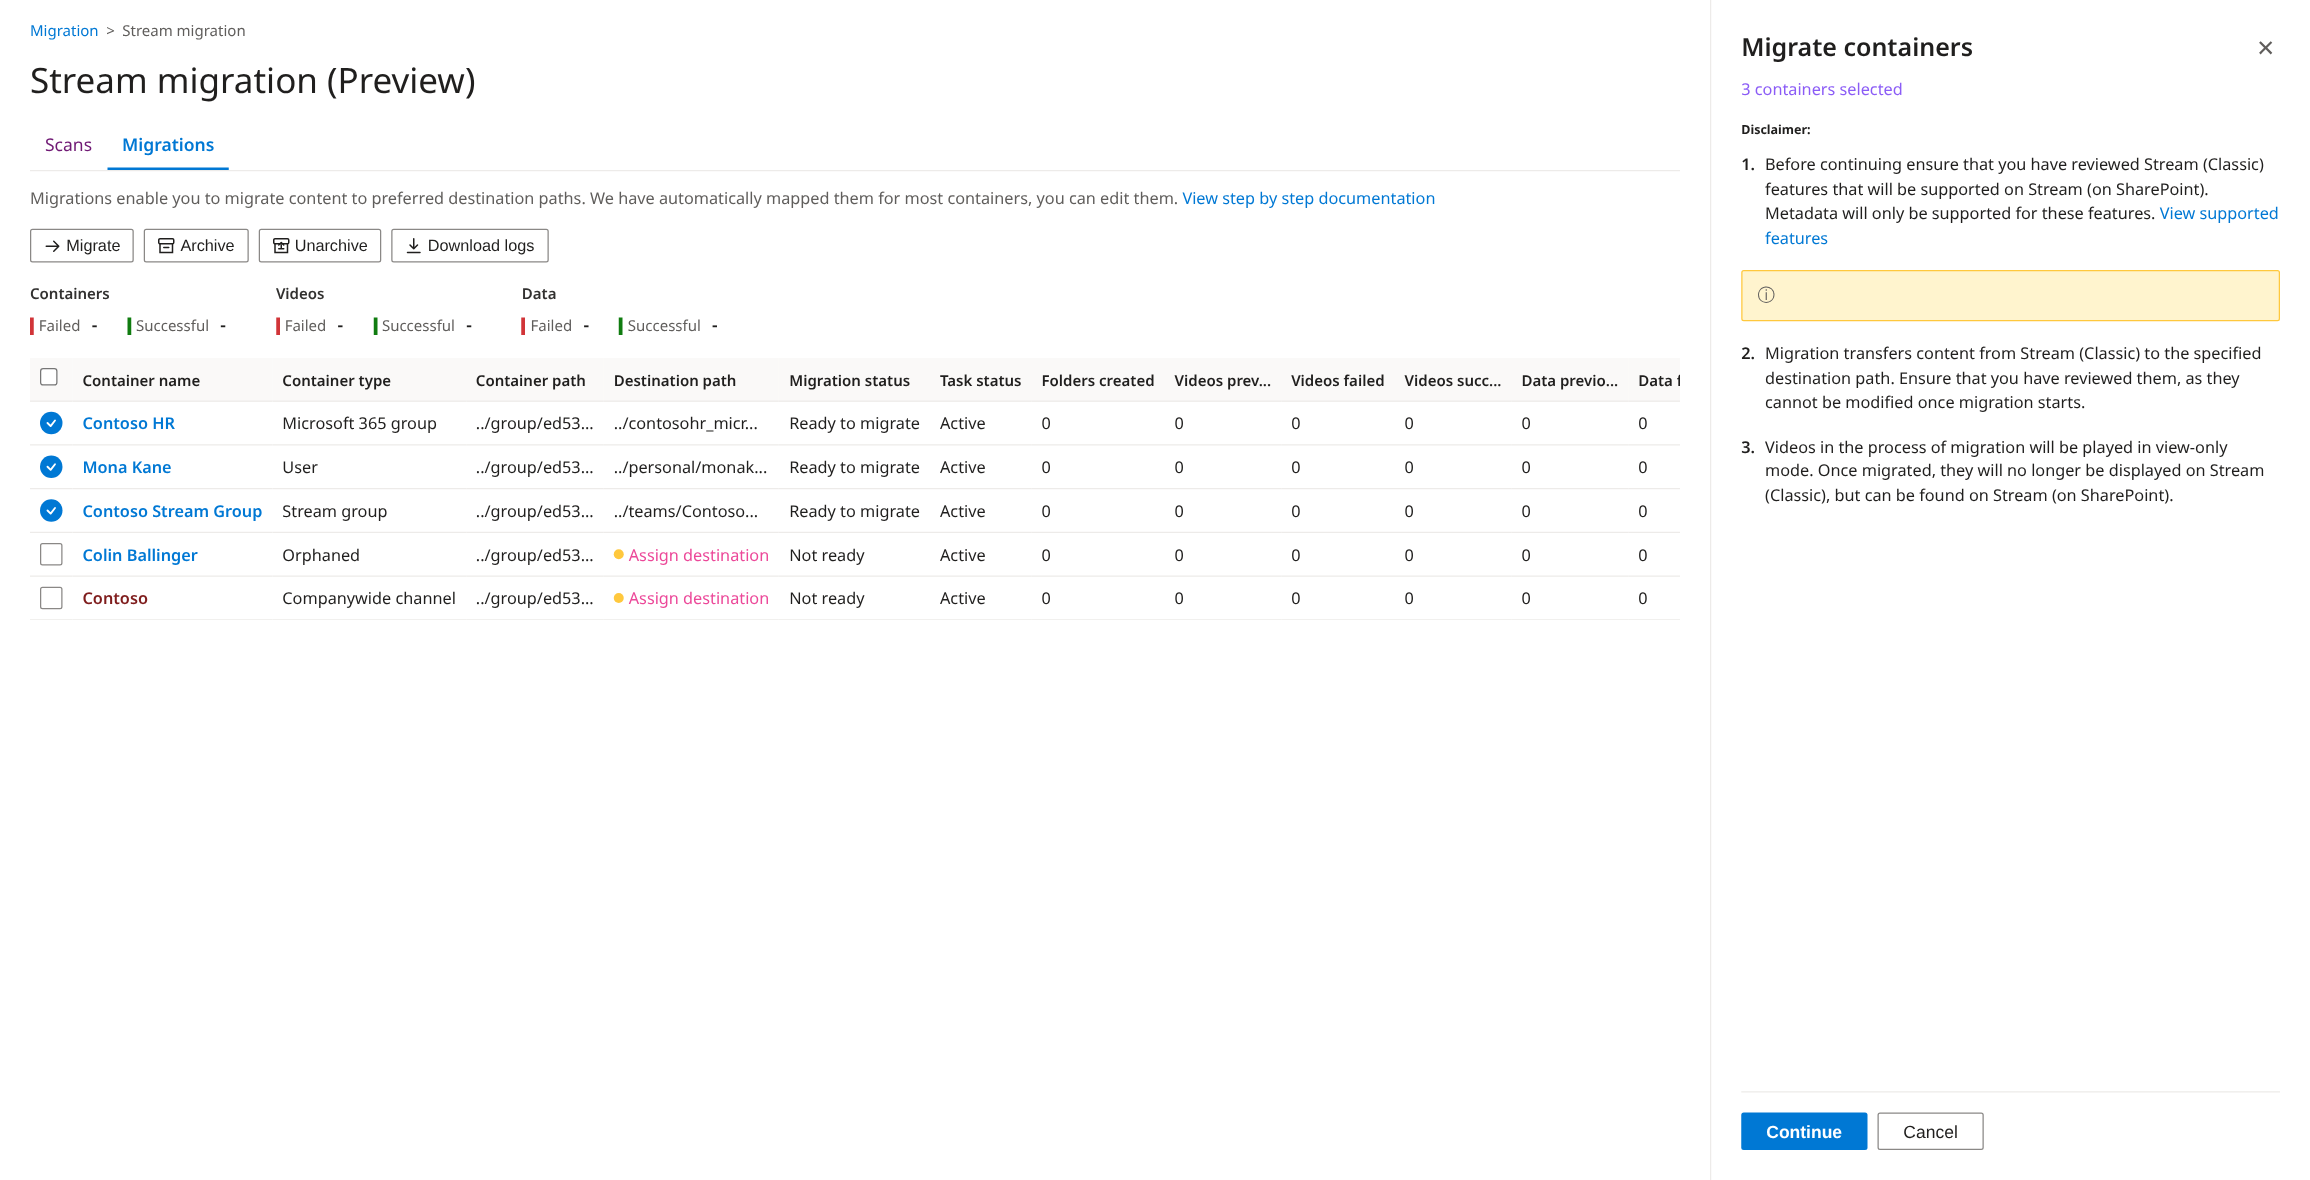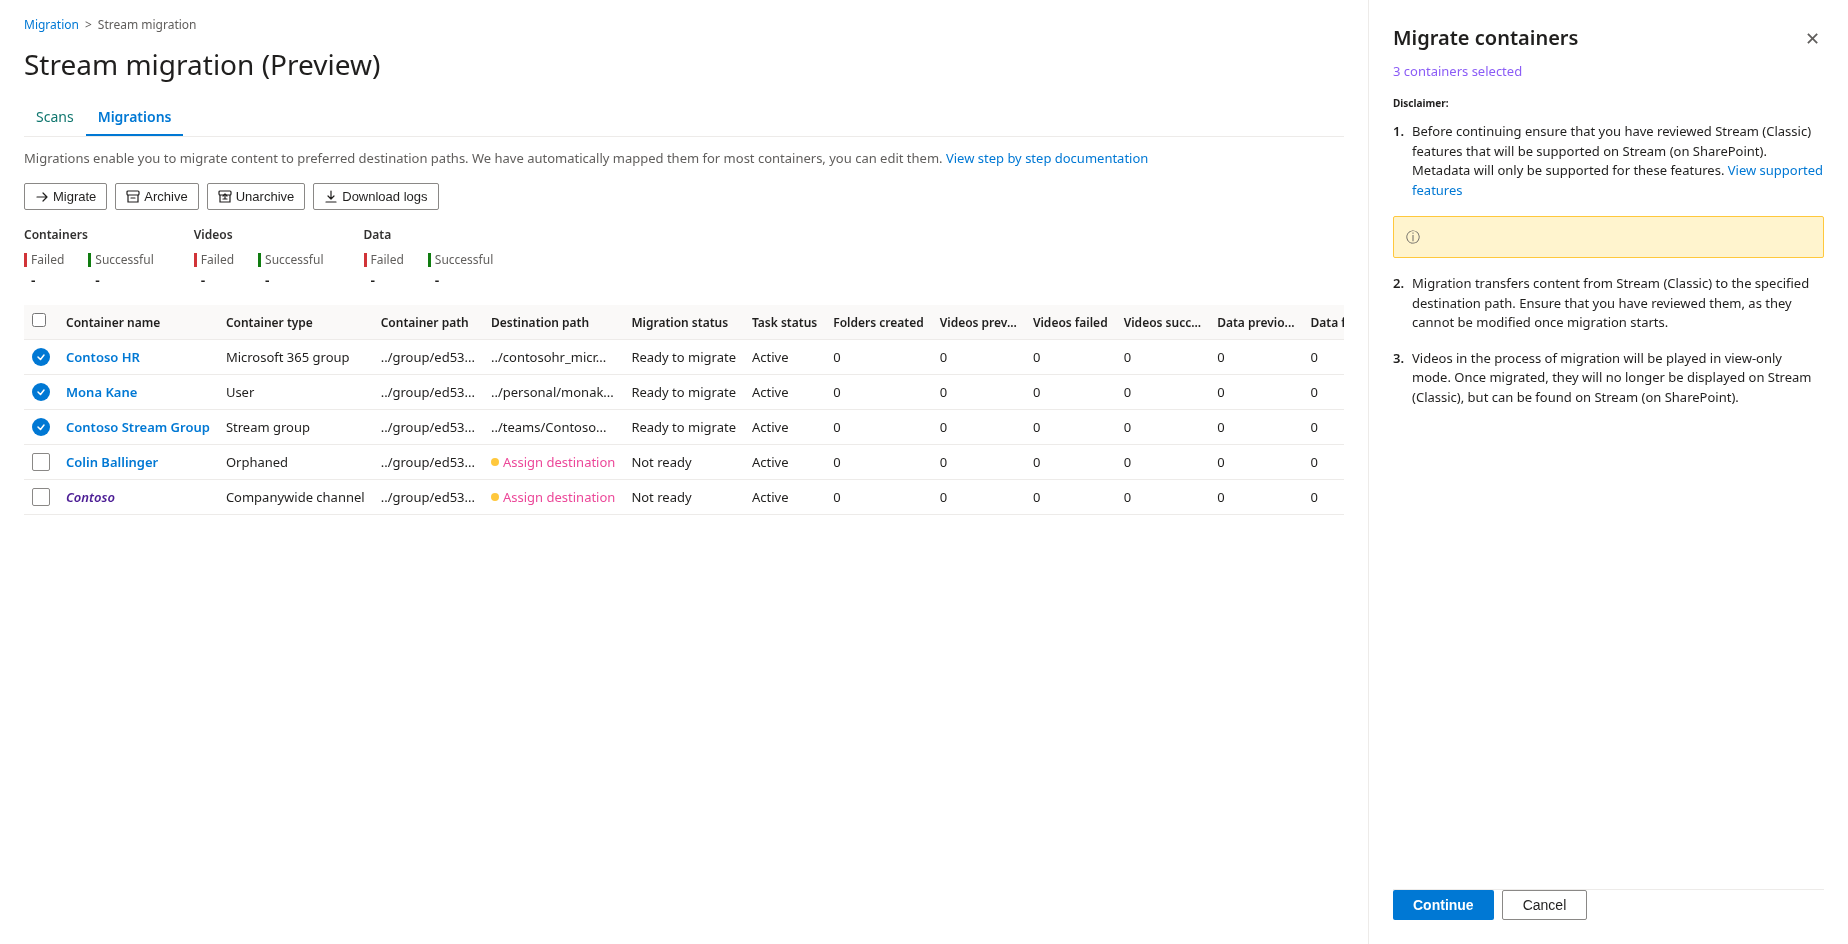--- a/index.html
+++ b/index.html
@@ -10,36 +10,36 @@
 
     
     .breadcrumb { display: flex; align-items: center; gap: 6px; font-size: 12px; color: #605e5c; margin-bottom: 12px; }
     .breadcrumb a { color: #0078d4; text-decoration: none; }
 
     
     .page-title { font-size: 28px; font-weight: 400; color: #201f1e; margin-bottom: 16px; }
 
     
     .tabs { display: flex; border-bottom: 1px solid #edebe9; margin-bottom: 12px; }
-    .tab { padding: 8px 12px; font-size: 14px; cursor: pointer; border-bottom: 2px solid transparent; color: #0f766e; }
+    .tab { padding: 8px 12px; font-size: 14px; cursor: pointer; border-bottom: 2px solid transparent; color: #701a75; }
     .tab.active { border-bottom: 2px solid #0078d4; color: #0078d4; font-weight: 600; }
 
     
     .description { font-size: 13px; color: #605e5c; margin-bottom: 16px; }
     .description a { color: #0078d4; text-decoration: none; }
 
     
     .toolbar { display: flex; align-items: center; gap: 8px; margin-bottom: 16px; }
     .toolbar-btn { display: flex; align-items: center; gap: 4px; padding: 5px 10px; border: 1px solid #8a8886; border-radius: 2px; background: #fff; cursor: pointer; font-size: 13px; color: #201f1e; }
     .toolbar-btn svg { width: 14px; height: 14px; }
 
     
     .stats-section { display: flex; gap: 0; margin-bottom: 16px; }
     .stats-group-label { font-size: 12px; font-weight: 600; color: #323130; margin-bottom: 8px; }
-    .stat-item { display: flex; flex-direction: column; gap: 2px; }
+    .stat-item { display: flex; flex-direction: row; gap: 2px; }
     .stat-label { font-size: 12px; color: #605e5c; display: flex; align-items: center; gap: 4px; }
     .stat-bar-red { width: 3px; height: 14px; background: #d13438; display: inline-block; }
     .stat-bar-green { width: 3px; height: 14px; background: #107c10; display: inline-block; }
     .stat-value { font-size: 14px; font-weight: 600; color: #201f1e; padding-left: 7px; }
 
     
     .table-container { overflow-x: auto; }
     table { width: 100%; border-collapse: collapse; font-size: 13px; }
     thead th { padding: 8px 8px; text-align: left; font-weight: 600; color: #201f1e; border-bottom: 1px solid #edebe9; background: #faf9f8; white-space: nowrap; font-size: 12px; }
     tbody tr { border-bottom: 1px solid #edebe9; }
@@ -57,21 +57,21 @@
     .panel-header { display: flex; justify-content: space-between; align-items: flex-start; margin-bottom: 8px; }
     .panel-title { font-size: 20px; font-weight: 600; color: #201f1e; }
     .close-btn { background: none; border: none; cursor: pointer; font-size: 18px; color: #605e5c; padding: 4px; }
     .selected-count { font-size: 13px; color: #8b5cf6; margin-bottom: 16px; }
     .disclaimer-title { font-size: 10px; font-weight: 700; color: #201f1e; margin-bottom: 12px; }
     .warning-box { background: #fff4ce; border: 1px solid #ffc83d; border-radius: 2px; padding: 10px 12px; margin-bottom: 16px; display: flex; gap: 8px; font-size: 12px; color: #323130; }
     .warning-icon { color: #605e5c; font-size: 14px; flex-shrink: 0; }
     .numbered-list { list-style: none; padding: 0; margin: 0; }
     .numbered-list li { display: flex; gap: 8px; margin-bottom: 16px; font-size: 13px; color: #201f1e; line-height: 1.5; }
     .num { flex-shrink: 0; font-weight: 600; }
-    .panel-footer { margin-top: auto; display: flex; gap: 8px; justify-content: flex-start; border-top: 1px solid #edebe9; }
+    .panel-footer { margin-top: auto; display: flex; gap: 8px; justify-content: flex-start; padding-top: 16px; border-top: 1px solid #edebe9; }
     .btn-primary { background: #0078d4; color: #fff; border: none; border-radius: 2px; padding: 6px 20px; font-size: 14px; cursor: pointer; font-weight: 600; }
     .btn-secondary { background: #fff; color: #201f1e; border: 1px solid #8a8886; border-radius: 2px; padding: 6px 20px; font-size: 14px; cursor: pointer; }
     .link { color: #0078d4; text-decoration: none; }
   </style>
 </head>
 <body>
 
 <div class="main-content">
 
   <div class="breadcrumb">
@@ -277,21 +277,21 @@
           <td>0</td>
           <td>0</td>
           <td>0</td>
           <td>0</td>
         </tr>
 
         <tr>
           <td class="checkbox-cell">
             <div class="empty-check"></div>
           </td>
-          <td style="font-weight:600;color:#4c1d95;font-style:italic;">Contoso</td>
+          <td style="font-weight:600;color:#7f1d1d;">Contoso</td>
           <td>Companywide channel</td>
           <td>../group/ed53...</td>
           <td>
             <div class="assign-dest">
               <span class="assign-dot"></span>
               <span>Assign destination</span>
             </div>
           </td>
           <td>Not ready</td>
           <td>Active</td>

